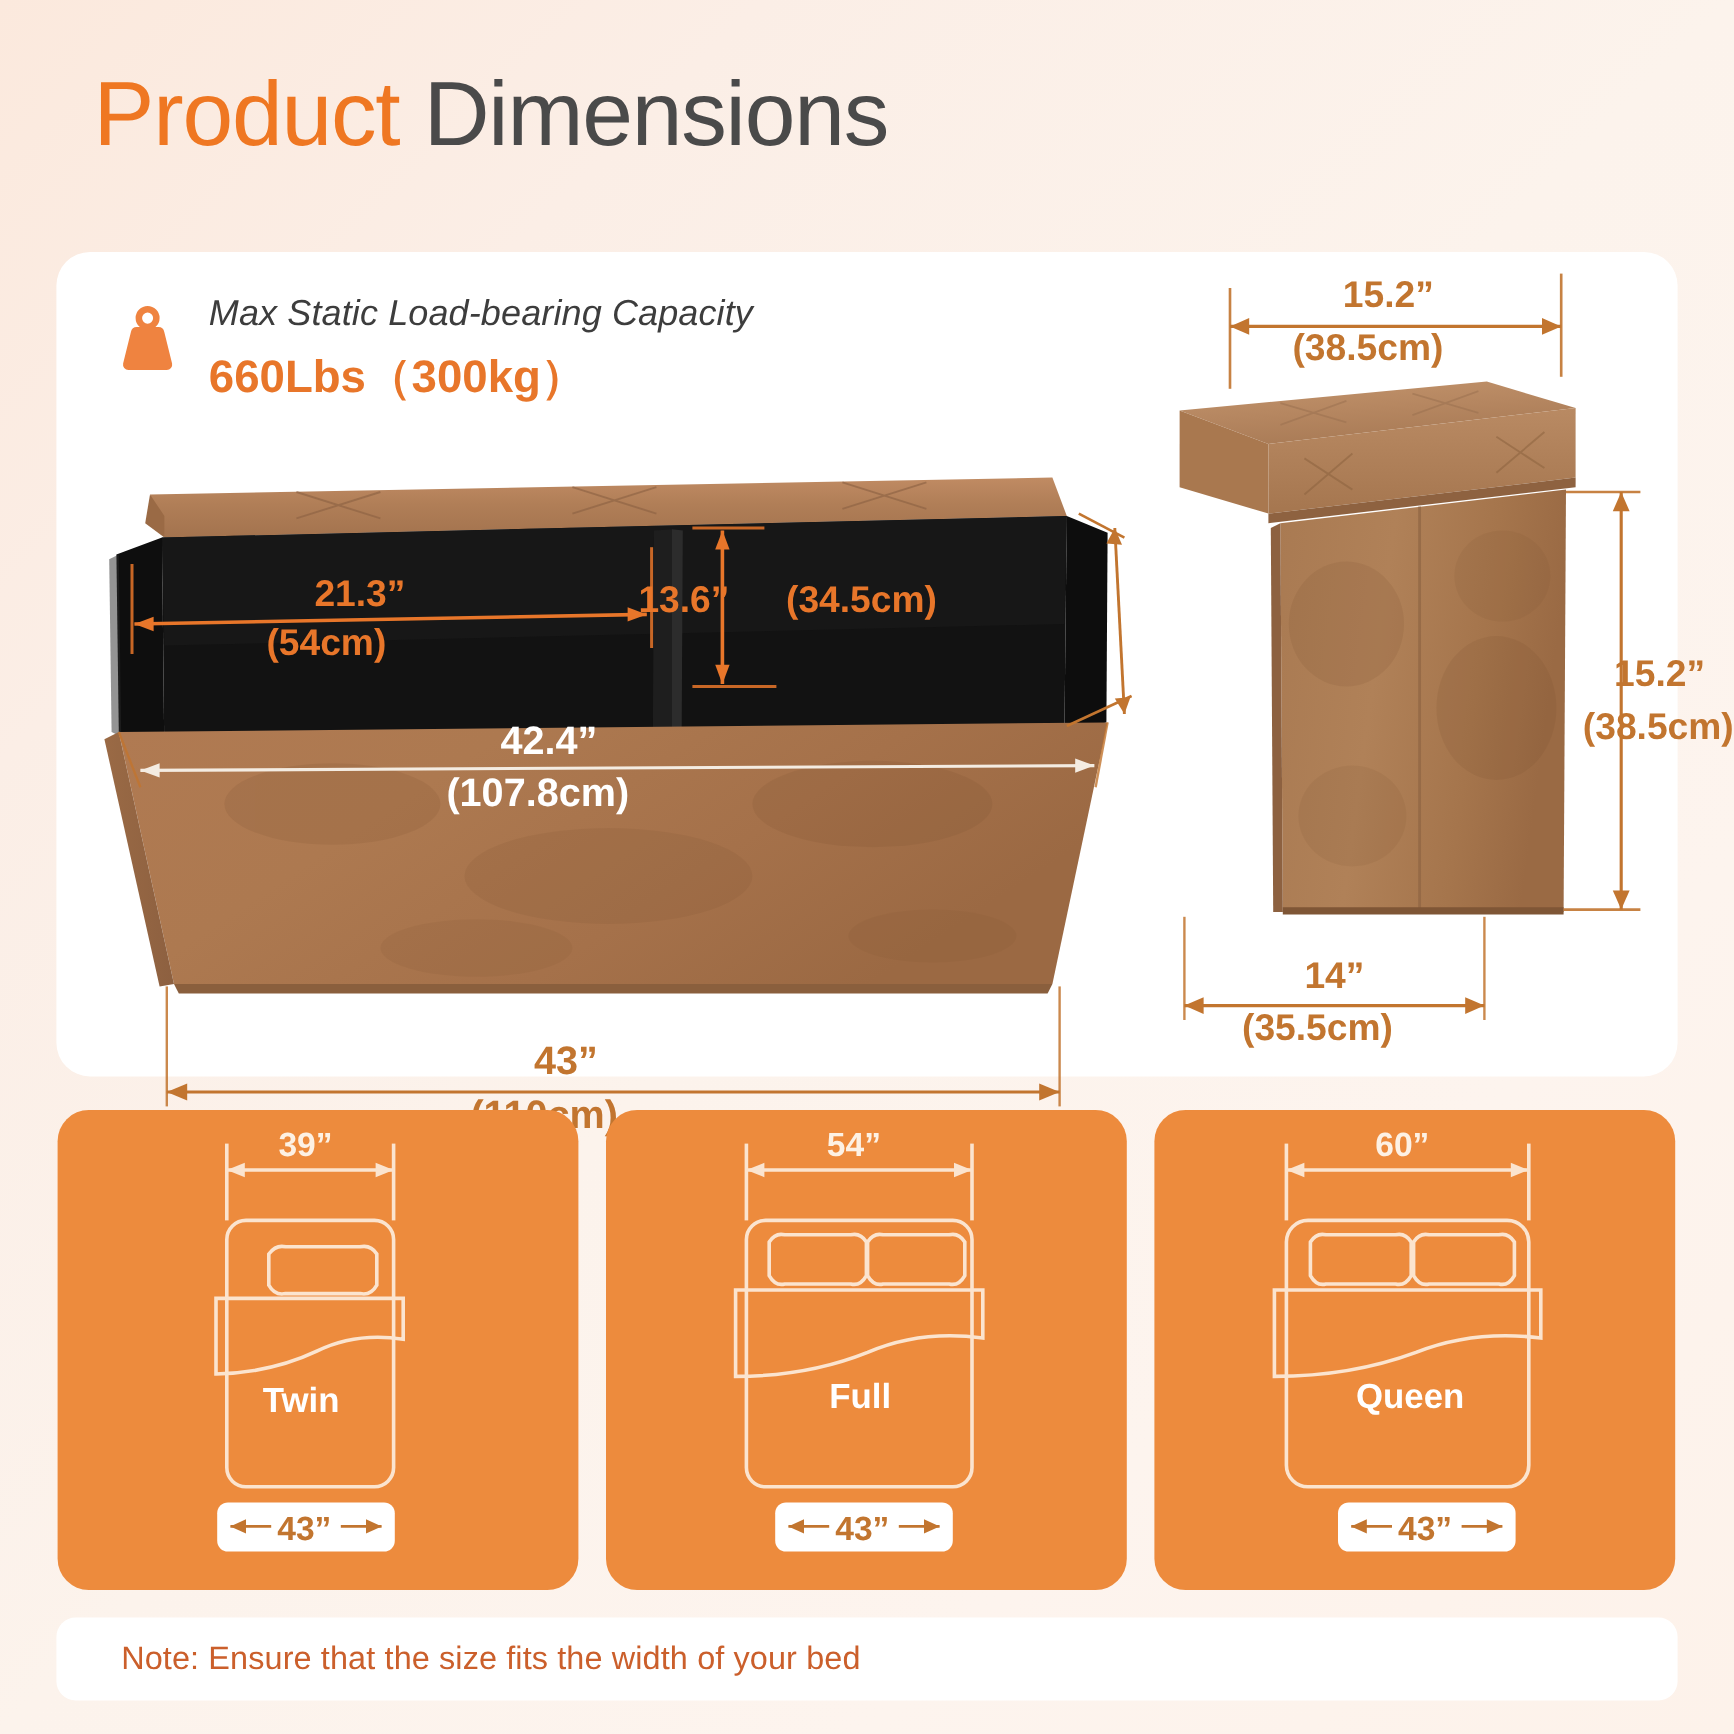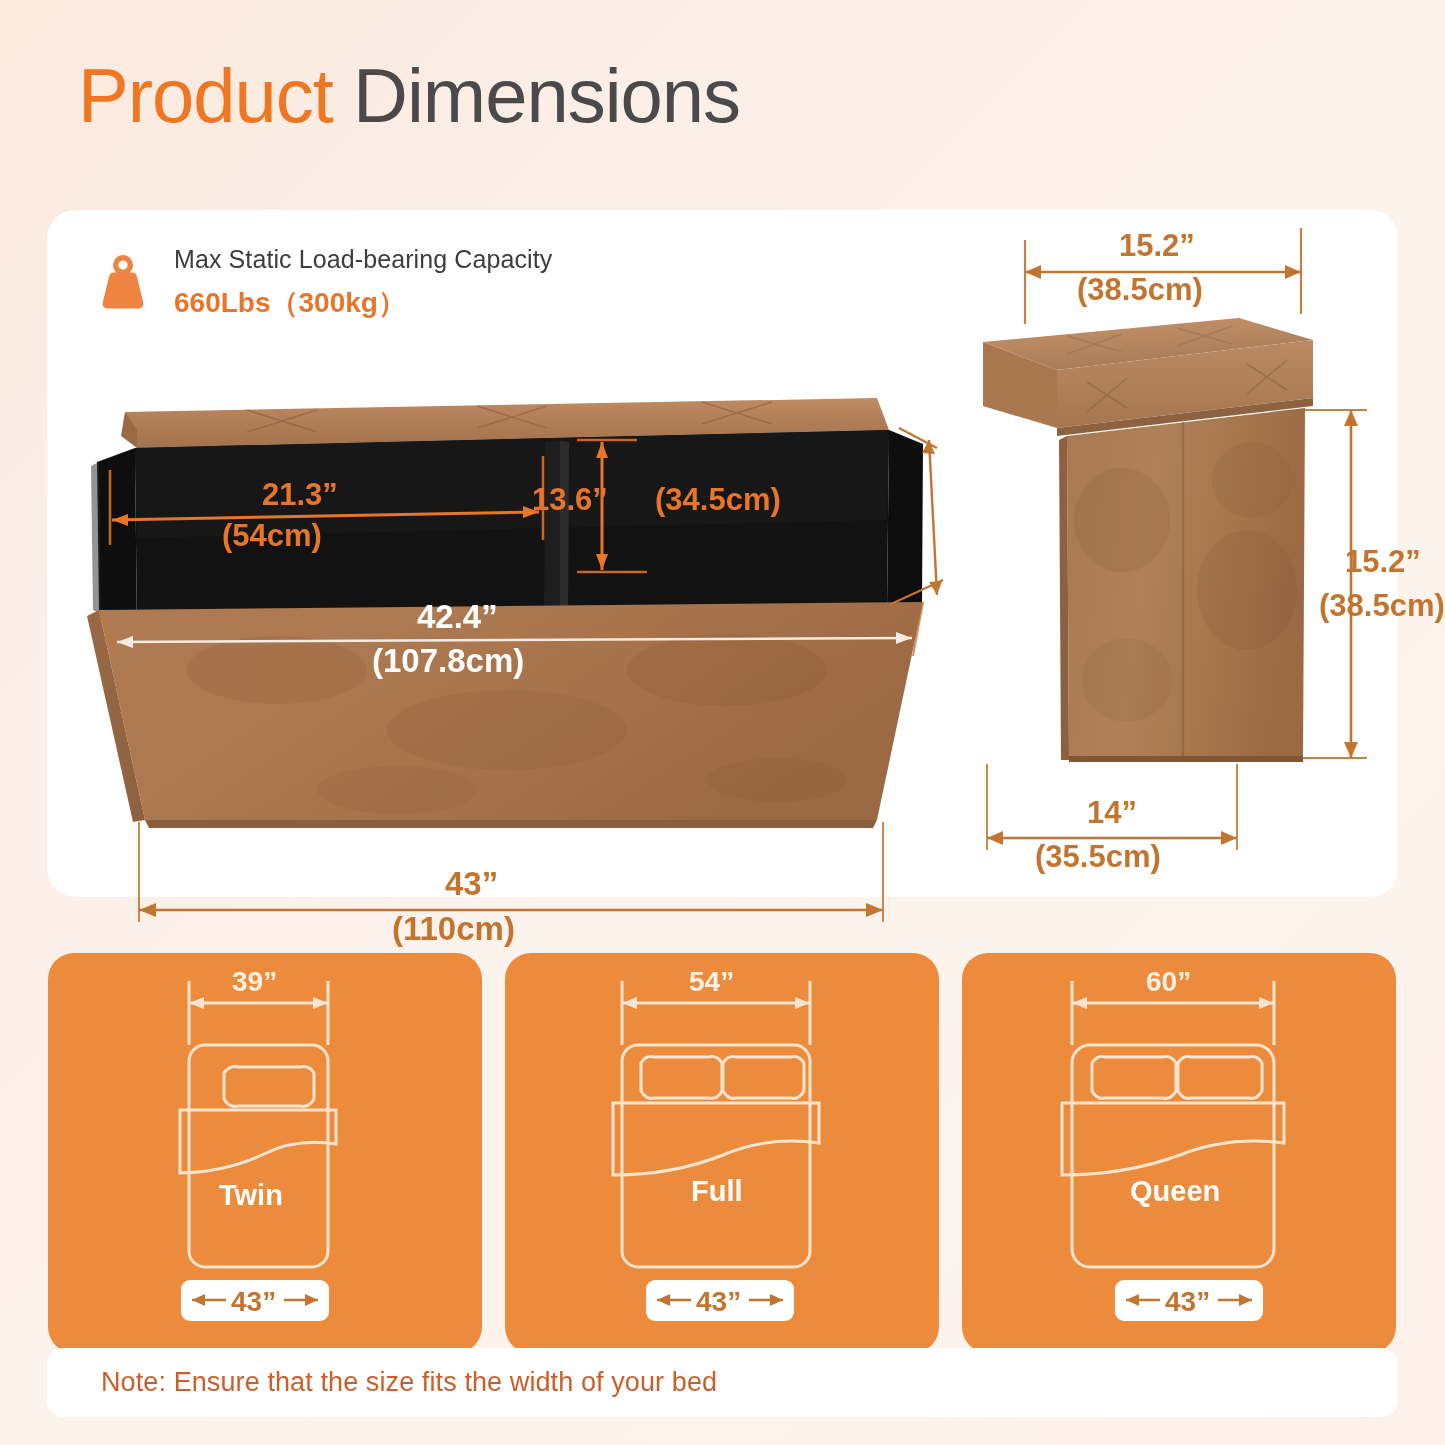--- a/index.html
+++ b/index.html
@@ -42,28 +42,29 @@
     position: absolute;
     left: 45px;
     top: 33px;
     display: flex;
     align-items: flex-start;
     gap: 20px;
   }
   .weight-icon { width: 62px; height: 62px; margin-top: 6px; }
   .load-text-wrap { padding-top: 2px; }
   .load-label {
-    font-size: 25px;
+    font-size: 30px;
     color: #3d3d3d;
     letter-spacing: .1px;
     white-space: nowrap;
+    font-style: italic;
   }
   .load-value {
     margin-top: 10px;
-    font-size: 28px;
+    font-size: 38px;
     font-weight: bold;
     color: #e8762a;
     white-space: nowrap;
   }
   .load-value .paren { font-weight: bold; }
 
   
   .bench-wrap { position: absolute; left: 30px; top: 160px; width: 870px; height: 500px; }
   .cube-wrap  { position: absolute; left: 900px; top: 80px; width: 430px; height: 580px; text-decoration: underline; }
 
@@ -75,21 +76,20 @@
     width: 1350px;
     display: flex;
     gap: 23px;
   }
   .bed-card {
     width: 434px;
     height: 400px;
     background: #ed8b3d;
     border-radius: 26px;
     position: relative;
-    margin-top: 28px;
   }
 
   
   .note-bar {
     position: absolute;
     left: 47px;
     top: 1348px;
     width: 1351px;
     height: 69px;
     background: #ffffff;

